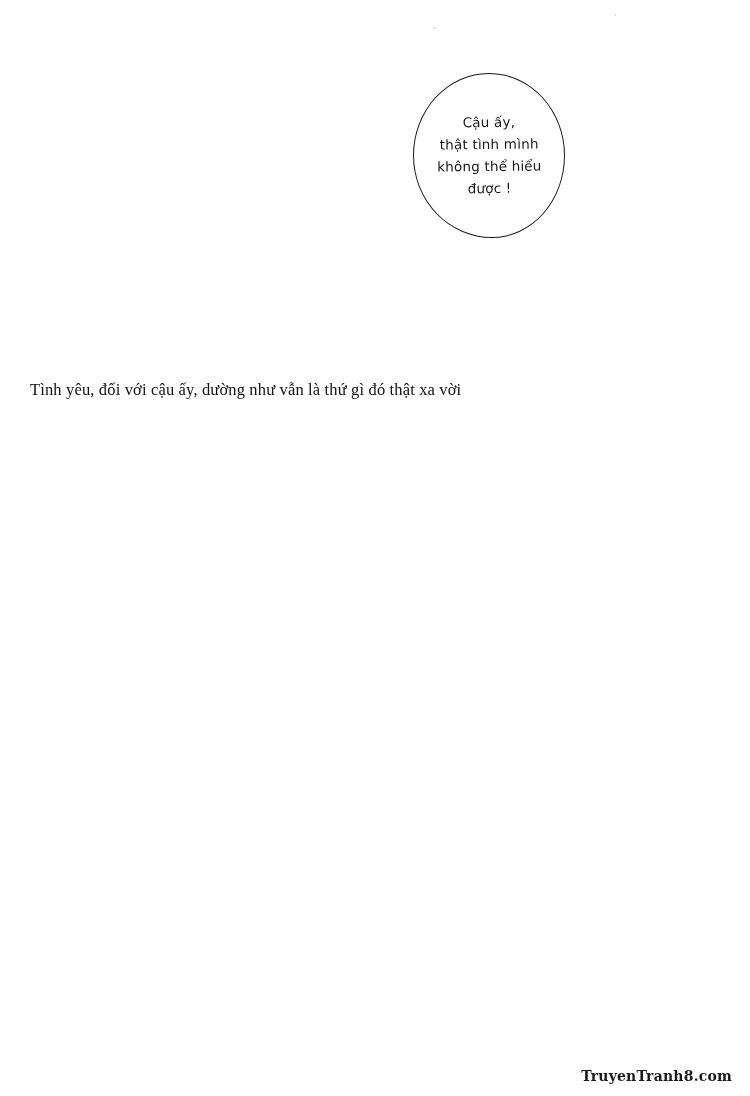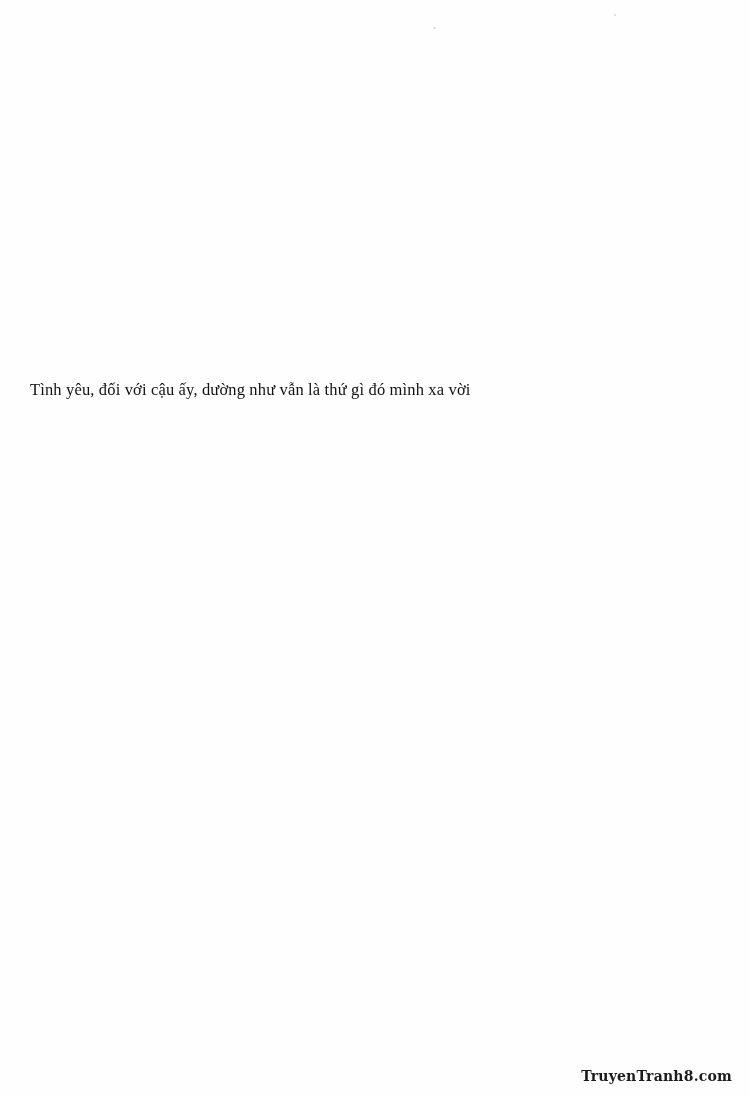--- a/index.html
+++ b/index.html
@@ -86,18 +86,24 @@
   }
 </style>
 </head>
 <body>
 
 <div class="page">
 
   <div class="speck s1"></div>
   <div class="speck s2"></div>
 
+  <div class="balloon">
+    <div class="balloon-text">Cậu ấy,
+thật tình mình
+không thể hiểu
+được !</div>
+  </div>
 
-  <div class="narration">Tình yêu, đối với cậu ấy, dường như vẫn là thứ gì đó mình xa vời</div>
+  <div class="narration">Tình yêu, đối với cậu ấy, dường như vẫn là thứ gì đó thật xa vời</div>
 
   <div class="watermark">TruyenTranh8.com</div>
 
 </div>
 
 </body></html>

